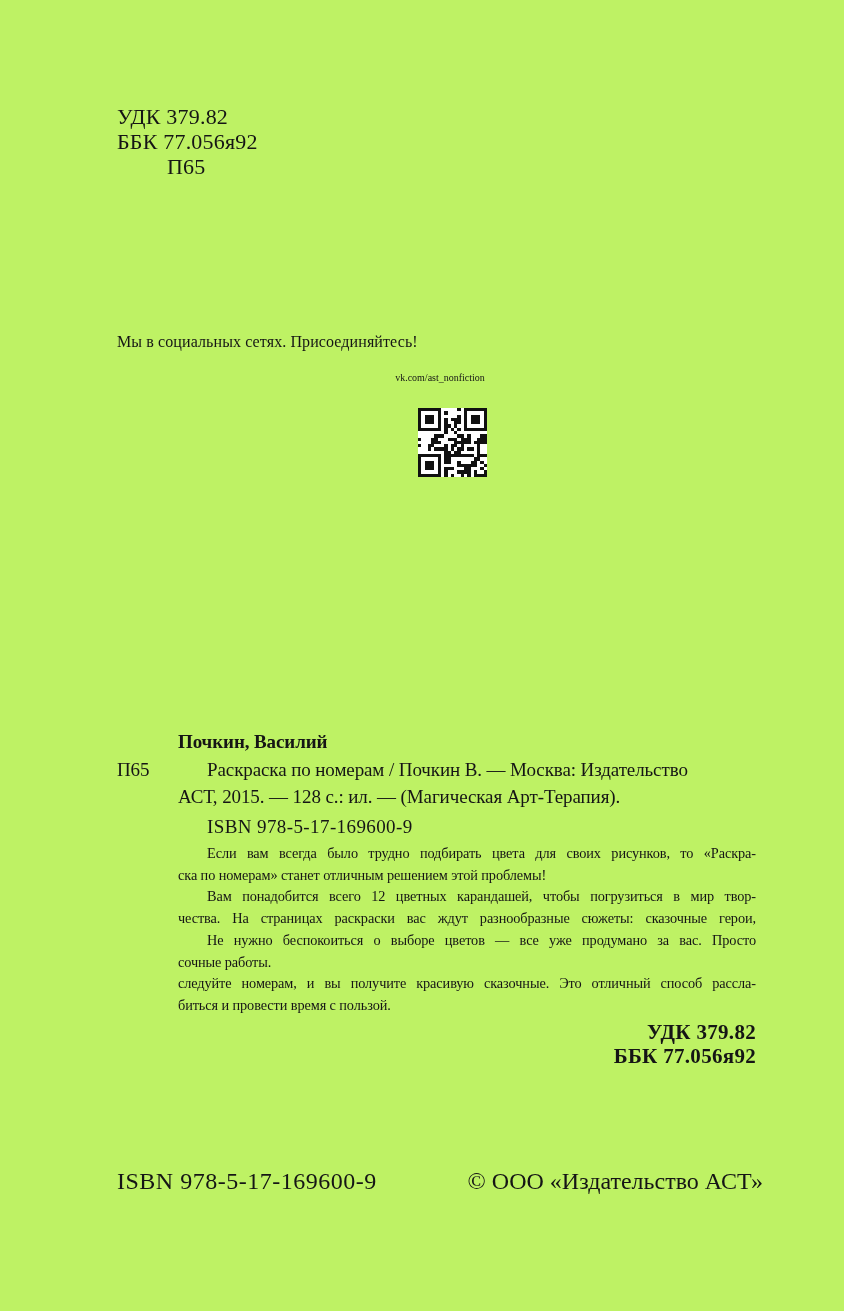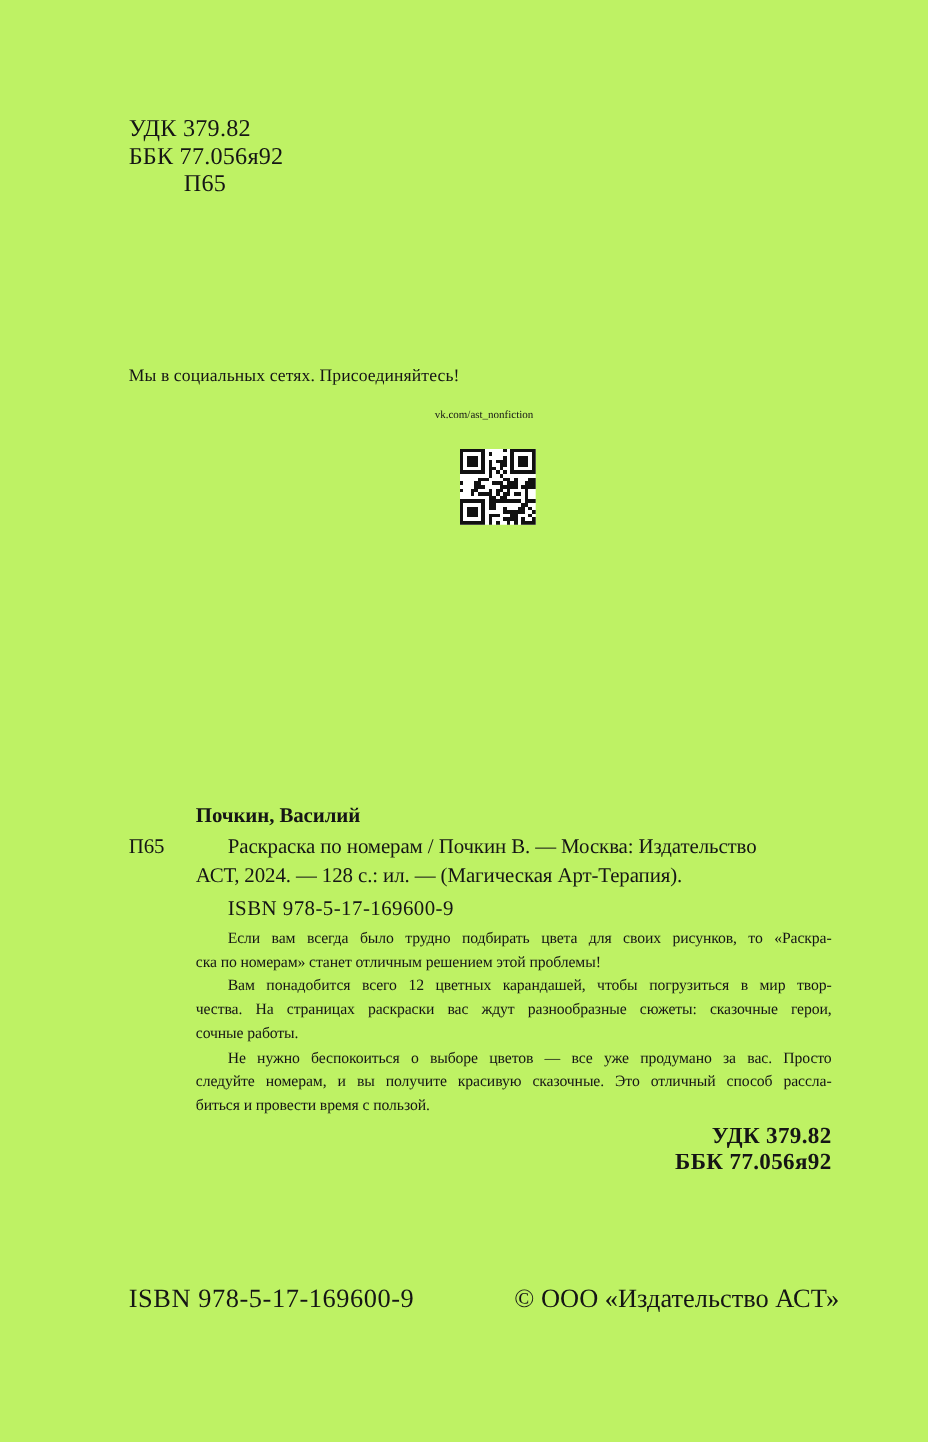--- a/index.html
+++ b/index.html
@@ -368,31 +368,31 @@
       <rect x="17" y="20" width="1" height="1" fill="#111"></rect>
       <rect x="18" y="20" width="1" height="1" fill="#111"></rect>
       <rect x="19" y="20" width="1" height="1" fill="#111"></rect>
       <rect x="20" y="20" width="1" height="1" fill="#111"></rect>
     </svg>
 
   <div class="card">
     <div class="card-sign">П65</div>
     <div class="card-author">Почкин, Василий</div>
     <div class="card-line indent">Раскраска по номерам / Почкин В. — Москва: Издательство</div>
-    <div class="card-line">АСТ, 2024. — 128 с.: ил. — (Магическая Арт-Терапия).</div>
+    <div class="card-line">АСТ, 2015. — 128 с.: ил. — (Магическая Арт-Терапия).</div>
     <div class="card-isbn indent">ISBN 978-5-17-169600-9</div>
   </div>
 
   <div class="annotation">
     <div class="ann-line just indent">Если вам всегда было трудно подбирать цвета для своих рисунков, то «Раскра-</div>
     <div class="ann-line">ска по номерам» станет отличным решением этой проблемы!</div>
     <div class="ann-line just indent">Вам понадобится всего 12 цветных карандашей, чтобы погрузиться в мир твор-</div>
     <div class="ann-line just">чества. На страницах раскраски вас ждут разнообразные сюжеты: сказочные герои,</div>
+    <div class="ann-line just indent">Не нужно беспокоиться о выборе цветов — все уже продумано за вас. Просто</div>
     <div class="ann-line">сочные работы.</div>
-    <div class="ann-line just indent">Не нужно беспокоиться о выборе цветов — все уже продумано за вас. Просто</div>
     <div class="ann-line just">следуйте номерам, и вы получите красивую сказочные. Это отличный способ рассла-</div>
     <div class="ann-line">биться и провести время с пользой.</div>
   </div>
 
   <div class="codes-right">
     <div>УДК 379.82</div>
     <div>ББК 77.056я92</div>
   </div>
 
   <div class="footer">

